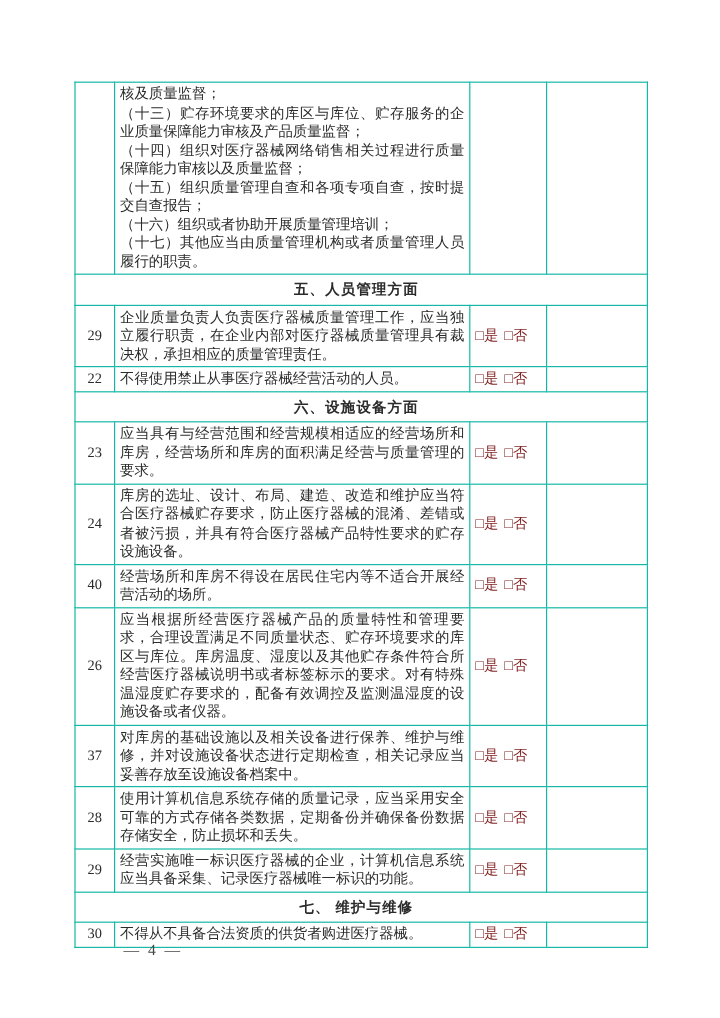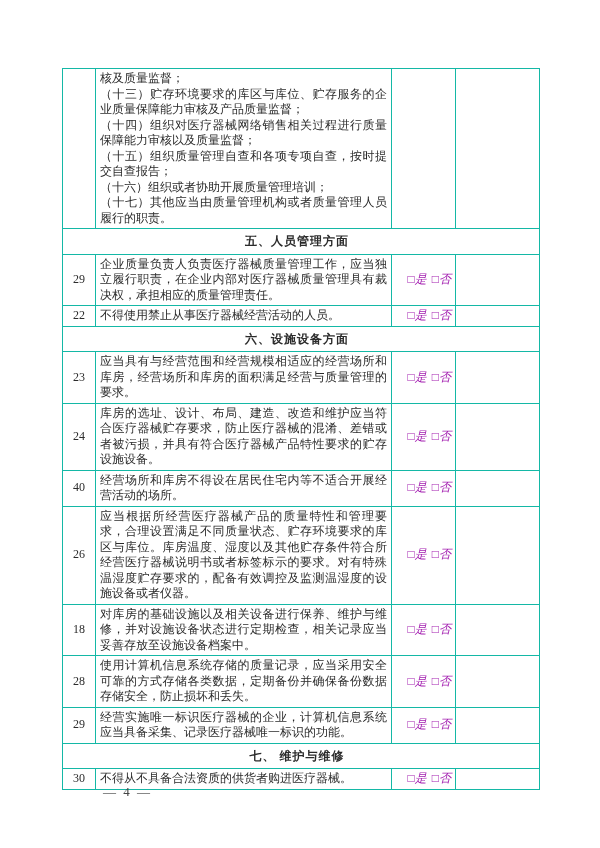--- a/index.html
+++ b/index.html
@@ -33,25 +33,24 @@
     padding: 2px 1px;
   }
   td.content {
     text-align: justify;
     text-justify: inter-ideograph;
     vertical-align: top;
     padding: 2px 6px;
   }
   td.content .clause { text-align: justify; }
   td.yesno {
-    text-align: right;
+    text-align: left;
     white-space: nowrap;
     padding: 2px 1px;
-    color: #a21caf;
-    font-style: italic;
+    color: #7f1d1d;
   }
   td.remark { padding: 0; }
   tr.section-row td {
     font-weight: bold;
     text-align: center;
     padding: 5px 15px 4px 7px;
     letter-spacing: 1px;
   }
   .cb-yes { margin-right: 5px; }
   .page-footer {
@@ -140,21 +139,21 @@
     </tr>
     <tr>
       <td class="num">26</td>
       <td class="content">应当根据所经营医疗器械产品的质量特性和管理要求，合理设置满足不同质量状态、贮存环境要求的库区与库位。库房温度、湿度以及其他贮存条件符合所经营医疗器械说明书或者标签标示的要求。对有特殊温湿度贮存要求的，配备有效调控及监测温湿度的设施设备或者仪器。</td>
       <td class="yesno">
         <span class="cb-yes">□是</span><span>□否</span>
       </td>
       <td class="remark"></td>
     </tr>
     <tr>
-      <td class="num">18</td>
+      <td class="num">37</td>
       <td class="content">对库房的基础设施以及相关设备进行保养、维护与维修，并对设施设备状态进行定期检查，相关记录应当妥善存放至设施设备档案中。</td>
       <td class="yesno">
         <span class="cb-yes">□是</span><span>□否</span>
       </td>
       <td class="remark"></td>
     </tr>
     <tr>
       <td class="num">28</td>
       <td class="content">使用计算机信息系统存储的质量记录，应当采用安全可靠的方式存储各类数据，定期备份并确保备份数据存储安全，防止损坏和丢失。</td>
       <td class="yesno">

